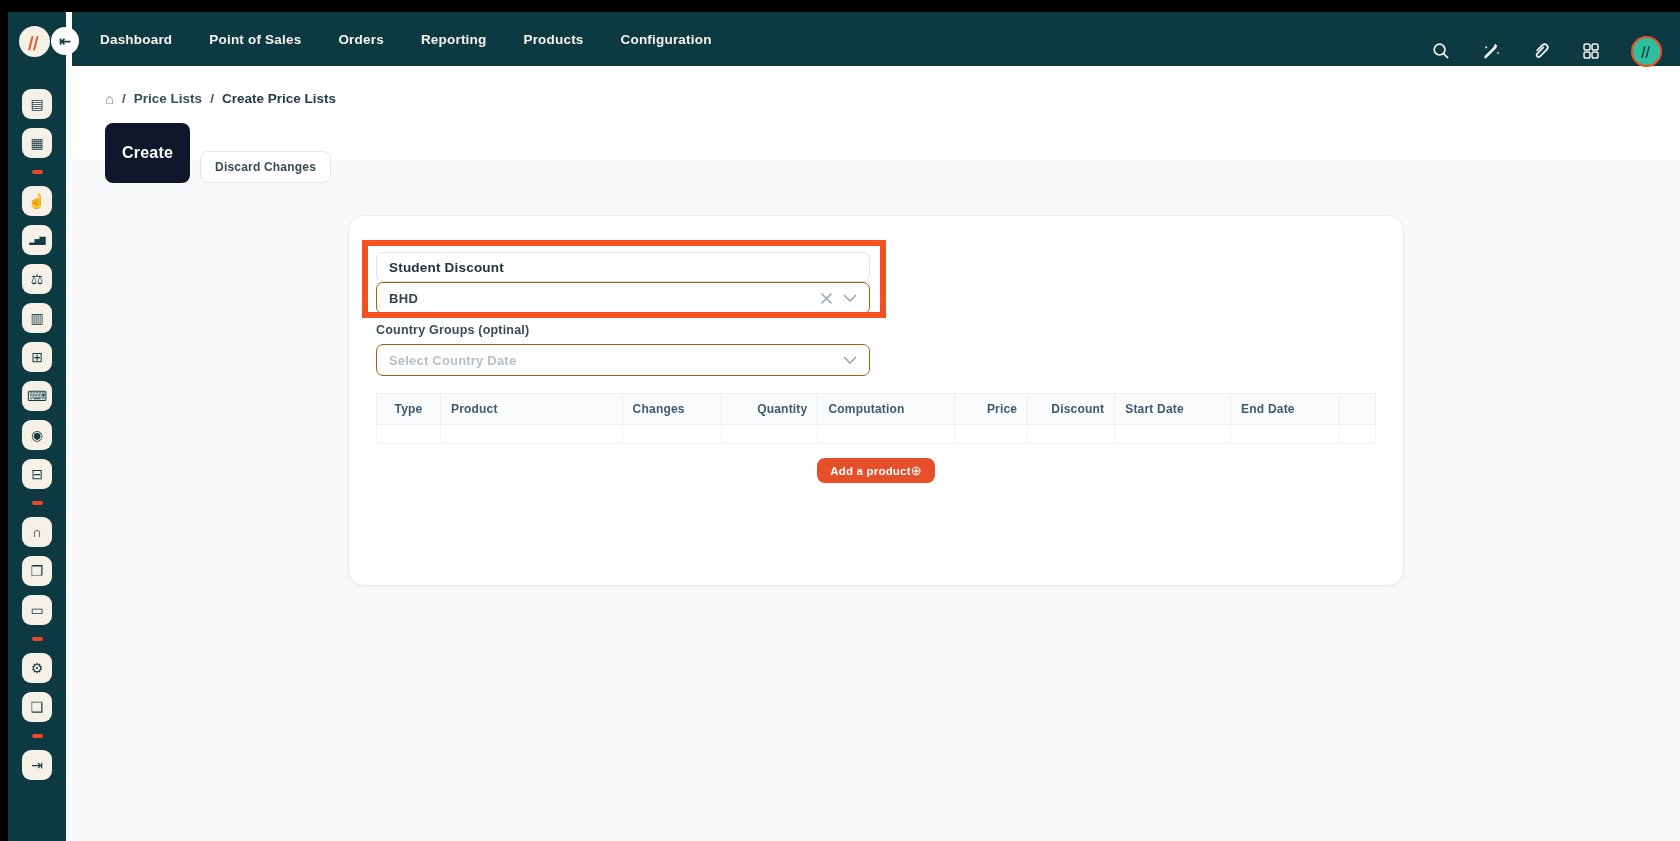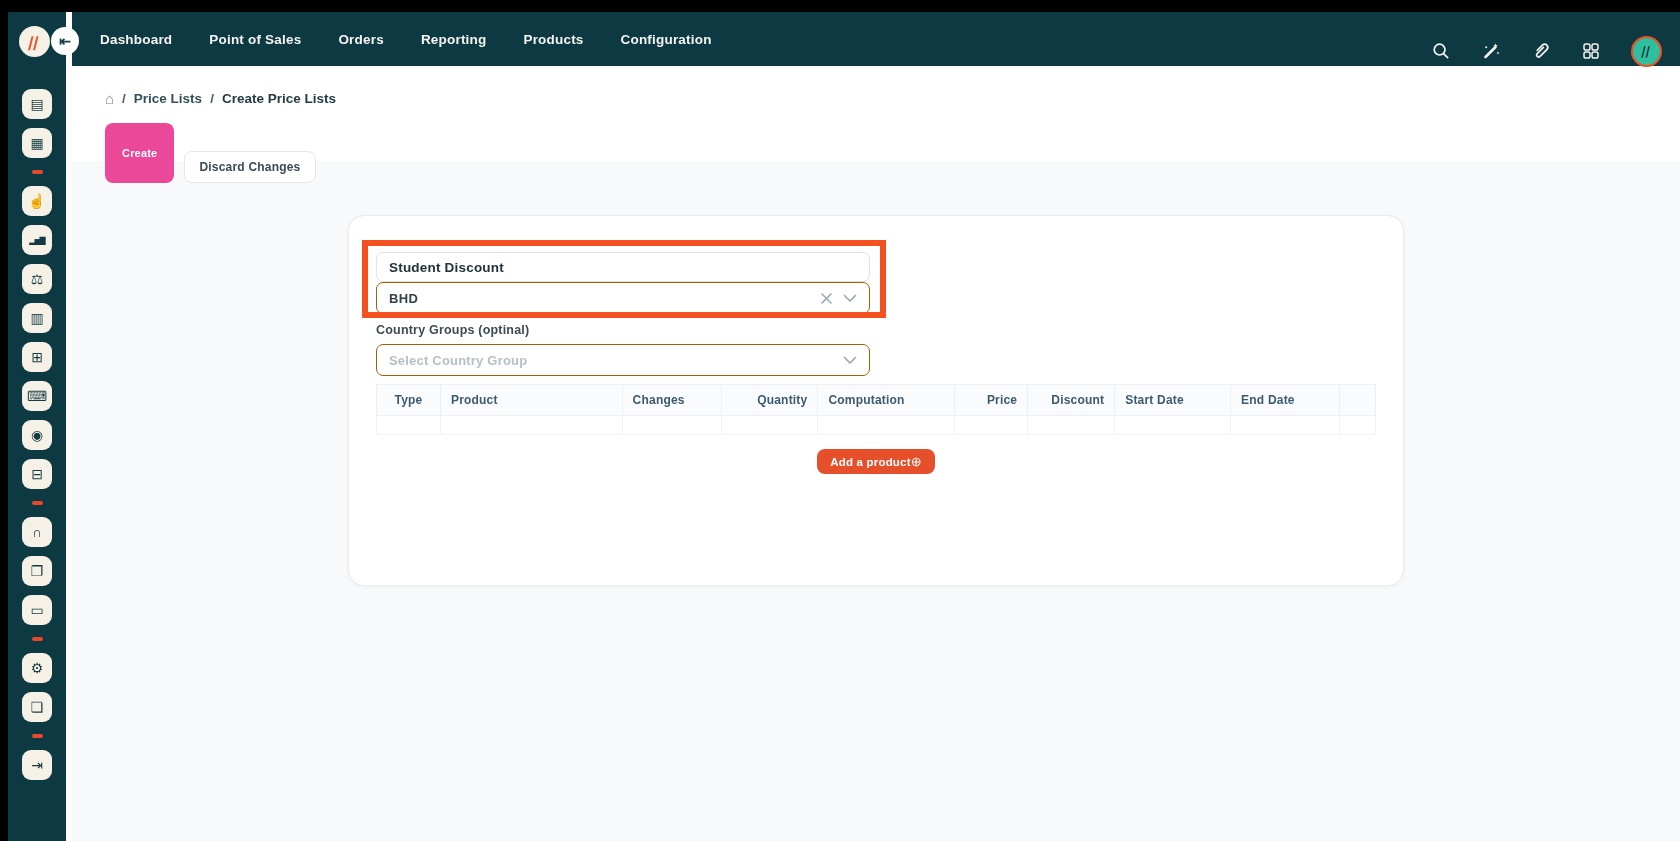--- a/index.html
+++ b/index.html
@@ -38,42 +38,42 @@
   .content { position:absolute; left:72px; top:66px; width:1608px; height:775px; z-index:1; }
   .top-strip { position:absolute; left:0; top:0; width:1608px; height:95px; background:#ffffff; }
 
   .breadcrumb { position:absolute; left:33px; top:24px; display:flex; align-items:center; gap:8px; font-size:13.5px; color:#31474f; }
   .crumb-home { color:#7b8a92; font-size:15px; cursor:pointer; }
   .crumb-sep { color:#4a5f68; font-weight:600; }
   .crumb-link { font-weight:600; cursor:pointer; color:#33505a; }
   .crumb-current { font-weight:800; color:#233b44; }
 
   .action-row { position:absolute; left:33px; top:57px; display:flex; gap:10px; }
-  .btn-create { background:#ec4899; color:#fff; border:none; font-family:inherit; font-size:11px; font-weight:700; padding:8px 17px; border-radius:8px; cursor:pointer; letter-spacing:.2px; }
+  .btn-create { background:#0f172a; color:#fff; border:none; font-family:inherit; font-size:16px; font-weight:700; padding:8px 17px; border-radius:8px; cursor:pointer; letter-spacing:.2px; }
   .btn-discard { background:#fff; color:#3a4b55; border:1px solid #e4e7ea; font-family:inherit; font-size:12px; font-weight:700; padding:8px 14px; border-radius:8px; cursor:pointer; letter-spacing:.2px;margin-top:28px; }
 
   
   .card { position:absolute; left:276px; top:149px; width:1056px; height:371px; background:#fff; border:1px solid #e9ebee; border-radius:16px; box-shadow:0 1px 4px rgba(20,40,50,.05); padding:36px 0 0 27px; }
 
   .field-label { font-size:12.5px; font-weight:700; color:#3c4b53; letter-spacing:.2px; margin-bottom:7px; }
   .req { color:#e8445a; }
   .name-group { position:relative; width:494px; }
   .highlight-rect { position:absolute; left:-14px; top:-12px; width:524px; height:78px; border:6px solid #f3511f; z-index:3; pointer-events:none; }
   .text-input { width:494px; height:30px; border:1px solid #dfe3e7; border-radius:7px; padding:0 12px; font-family:inherit; font-size:13.5px; font-weight:700; color:#22333b; background:#fff; letter-spacing:.2px; }
 
   .select-box { width:494px; height:32px; border:1px solid #a16207; border-radius:7px; background:#fff; display:flex; align-items:center; padding:0 12px; cursor:pointer; }
   .select-value { font-size:13px; font-weight:700; color:#33434c; letter-spacing:.3px; flex:1; }
   .select-placeholder { font-size:13px; font-weight:600; color:#b7bfc6; letter-spacing:.2px; flex:1; }
   .select-icons { display:flex; align-items:center; gap:10px; color:#9aa8b6; }
 
   .gap22 { margin-top:22px; }
   .gap20 { margin-top:9px; }
 
   
-  .lines-table { border-collapse:collapse; width:1000px; margin-top:8px; }
+  .lines-table { border-collapse:collapse; width:1000px; margin-top:17px; }
   .lines-table th { background:#fafbfc; border:1px solid #edeff1; font-size:12px; font-weight:700; color:#3d5a73; padding:8px 10px; white-space:nowrap; letter-spacing:.2px; }
   .lines-table td { border:1px solid #f0f2f4; height:19px; background:#fff; }
   .ta-c { text-align:center; } .ta-l { text-align:left; } .ta-r { text-align:right; }
 
   .add-row { width:1000px; display:flex; justify-content:center; margin-top:14px; }
   .btn-add { background:#e5502b; color:#fff; border:none; font-family:inherit; font-size:11.5px; font-weight:700; padding:6px 13px; border-radius:8px; cursor:pointer; display:flex; align-items:center; letter-spacing:.2px; }
   .btn-add .plus { font-size:13px; font-weight:400; line-height:1; }
 
   svg { display:block; }
 </style>
@@ -229,21 +229,21 @@
                 <polyline points="1.5,1.5 7,7 12.5,1.5" fill="none" stroke="#9aa8b6" stroke-width="1.7" stroke-linecap="round" stroke-linejoin="round"></polyline>
               </svg>
           </span>
         </span>
       </div>
 
       <div class="field-label gap20">
         <span>Country Groups (optinal)</span>
       </div>
       <div class="select-box">
-        <span class="select-placeholder">Select Country Group</span>
+        <span class="select-placeholder">Select Country Date</span>
         <span class="select-icons">
           <span>
             <svg width="14" height="9" viewBox="0 0 14 9">
                 <polyline points="1.5,1.5 7,7 12.5,1.5" fill="none" stroke="#9aa8b6" stroke-width="1.7" stroke-linecap="round" stroke-linejoin="round"></polyline>
               </svg>
           </span>
         </span>
       </div>
 
       <table class="lines-table">

